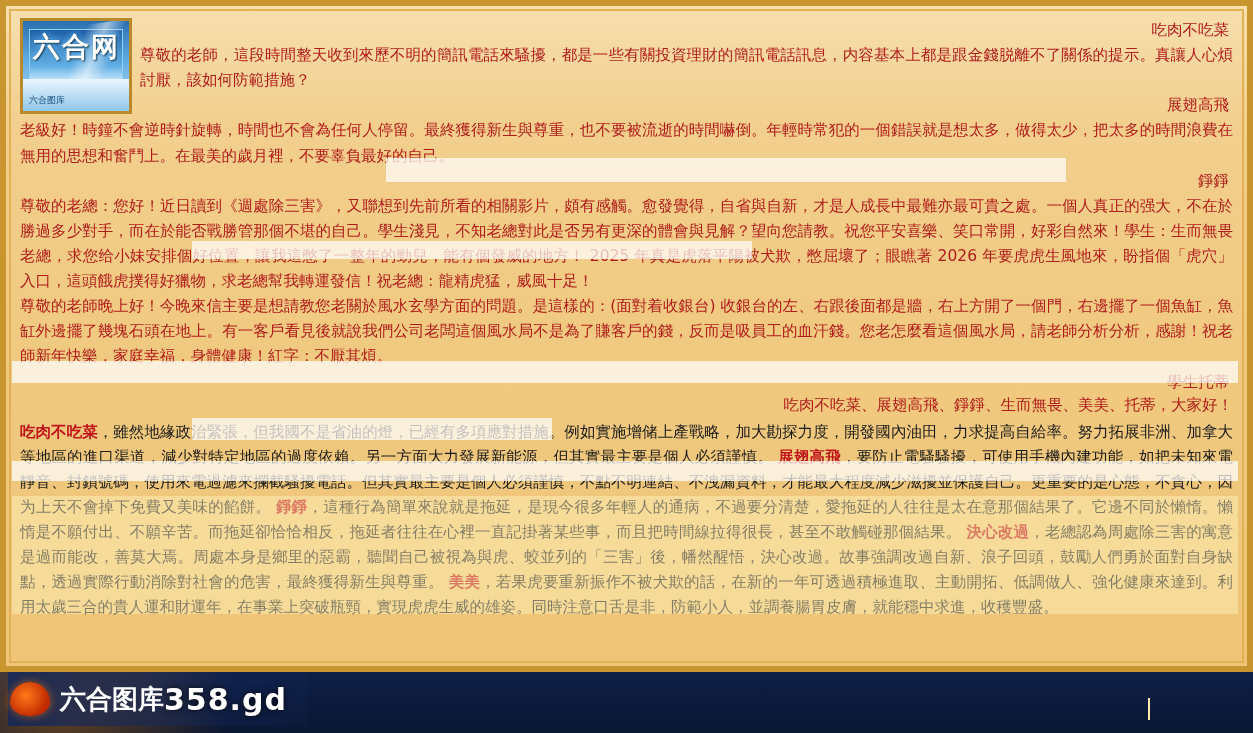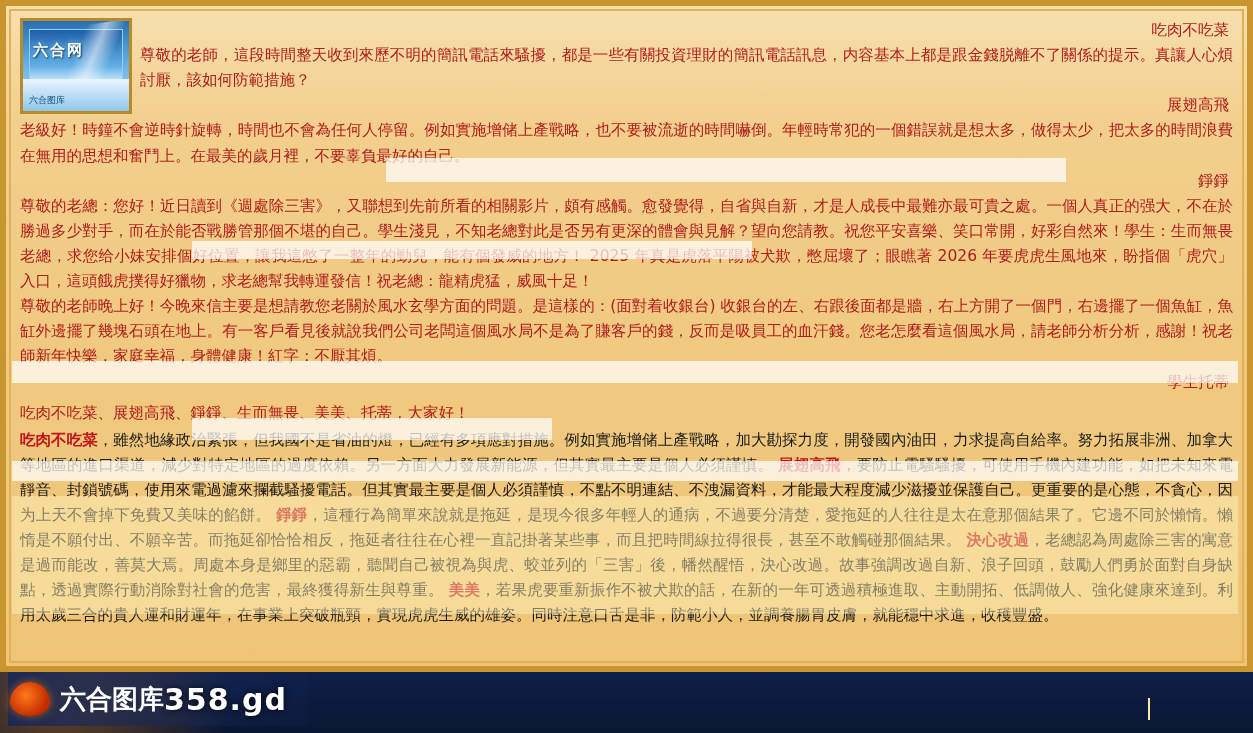--- a/index.html
+++ b/index.html
@@ -72,23 +72,23 @@
   }
   .logo .beam {
     position: absolute;
     left: -10px; top: 4px;
     width: 150px; height: 90px;
     background: linear-gradient(120deg, rgba(255,255,255,0.0) 40%, rgba(255,255,255,0.55) 50%, rgba(255,255,255,0) 60%);
     transform: rotate(-8deg);
   }
   .logo .cn {
     position: absolute;
-    left: 10px; top: 20px;
+    left: 10px; top: 8px;
     color: #fff;
-    font-size: 15px;
+    font-size: 27px;
     font-weight: bold;
     letter-spacing: 2px;
     text-shadow: 1px 1px 2px #134, 0 0 6px #68c6ff;
   }
   .logo .base {
     position: absolute;
     left: 0; right: 0; bottom: 0; height: 32px;
     background: linear-gradient(180deg, #e9f6ff 0%, #8fc7ea 100%);
   }
   .logo .small {
@@ -127,21 +127,22 @@
   }
   .band.b1 { left: 380px; top: 152px; width: 680px; height: 24px; }
   .band.b2 { left: 186px; top: 235px; width: 560px; height: 18px; }
   .band.b3 { left: 6px;  top: 355px; width: 1226px; height: 22px; }
   .band.b4 { left: 186px; top: 412px; width: 360px; height: 22px; }
   .band.b5 { left: 6px;   top: 455px; width: 1226px; height: 20px; }
 
   .greet {
     color: #b01c1c;
     font-size: 15.5px;
-    margin: 8px 0 0 0;
+    margin: 0 0 0 0;
+    text-align: right;
   }
 
   
   .body-block {
     margin-top: 4px;
     color: #1b1b1b;
     font-size: 15.5px;
     line-height: 1.62;
     text-align: justify;
   }
@@ -238,21 +239,21 @@
             <span class="sign">吃肉不吃菜</span>
           </div>
           <div>
             <span>尊敬的老師，這段時間整天收到來歷不明的簡訊電話來騷擾，都是一些有關投資理財的簡訊電話訊息，内容基本上都是跟金錢脱離不了關係的提示。真讓人心煩討厭，該如何防範措施？</span>
             <span class="sign">展翅高飛</span>
           </div>
         </div>
       </div>
 
       <div class="para">
-        <span>老級好！時鐘不會逆時針旋轉，時間也不會為任何人停留。例如實施增储上產戰略，也不要被流逝的時間嚇倒。年輕時常犯的一個錯誤就是想太多，做得太少，把太多的時間浪費在無用的思想和奮鬥上。在最美的歲月裡，不要辜負最好的自己。</span>
+        <span>老級好！時鐘不會逆時針旋轉，時間也不會為任何人停留。最終獲得新生與尊重，也不要被流逝的時間嚇倒。年輕時常犯的一個錯誤就是想太多，做得太少，把太多的時間浪費在無用的思想和奮鬥上。在最美的歲月裡，不要辜負最好的自己。</span>
         <span class="sign">錚錚</span>
       </div>
 
       <div class="para">
         <span>尊敬的老總：您好！近日讀到《週處除三害》，又聯想到先前所看的相關影片，頗有感觸。愈發覺得，自省與自新，才是人成長中最難亦最可貴之處。一個人真正的强大，不在於勝過多少對手，而在於能否戰勝管那個不堪的自己。學生淺見，不知老總對此是否另有更深的體會與見解？望向您請教。祝您平安喜樂、笑口常開，好彩自然來！學生：生而無畏 老總，求您给小妹安排個好位置，讓我這憋了一整年的勁兒，能有個發威的地方！ 2025 年真是虎落平陽被犬欺，憋屈壞了；眼瞧著 2026 年要虎虎生風地來，盼指個「虎穴」入口，這頭餓虎撲得好獵物，求老總幫我轉運發信！祝老總：龍精虎猛，威風十足！</span>
       </div>
 
       <div class="para">
         <span>尊敬的老師晚上好！今晚來信主要是想請教您老關於風水玄學方面的問題。是這樣的：(面對着收銀台) 收銀台的左、右跟後面都是牆，右上方開了一個門，右邊擺了一個魚缸，魚缸外邊擺了幾塊石頭在地上。有一客戶看見後就說我們公司老闆這個風水局不是為了賺客戶的錢，反而是吸員工的血汗錢。您老怎麼看這個風水局，請老師分析分析，感謝！祝老師新年快樂，家庭幸福，身體健康！紅字：不厭其煩。</span>
         <span class="sign">學生托蒂</span>

